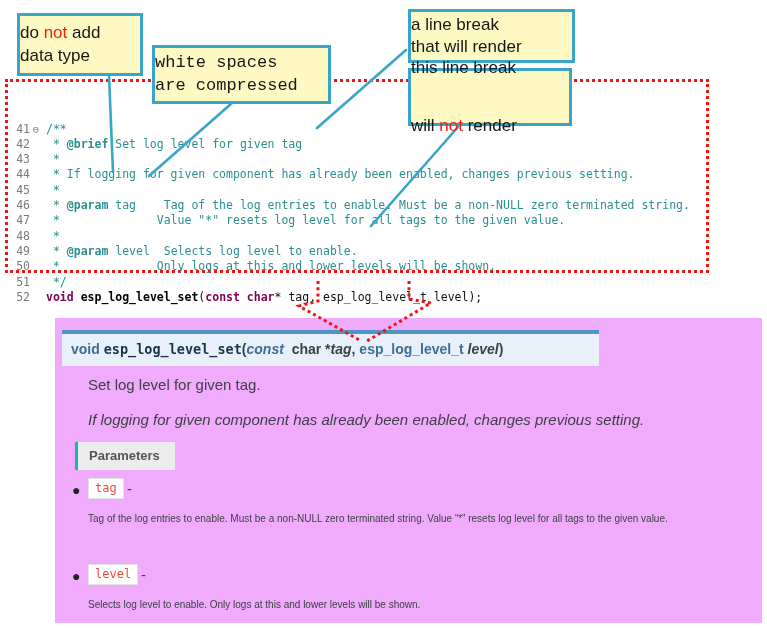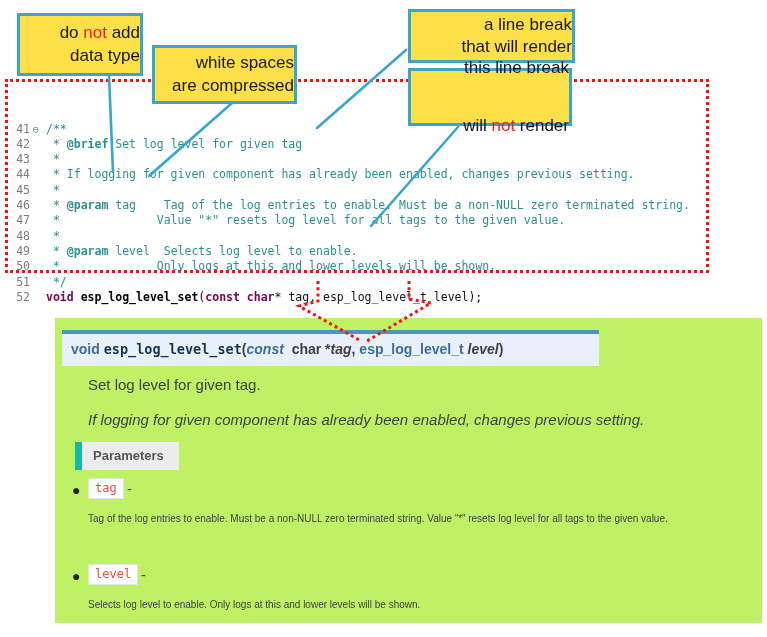--- a/index.html
+++ b/index.html
@@ -26,58 +26,58 @@
   .fold { display:inline-block; width:12px; text-align:center; color:#6a8aa5; font-size:10.5px; }
   .ct  { margin-left:4px; }
   .k-c  { color:#2d8f8f; }
   .k-ct { color:#2d8f8f; font-weight:bold; }
   .k-kw { color:#7f0055; font-weight:bold; }
   .k-fn { color:#000000; font-weight:bold; }
   .k-p  { color:#111111; }
 
   
   .callout {
-    position:absolute; background:#fde047; border:3px solid #38a5c9;
-    color:#161616; text-align:right; font-size:17px; line-height:1.32;
+    position:absolute; background:#fef9c3; border:3px solid #38a5c9;
+    color:#161616; text-align:left; font-size:17px; line-height:1.32;
     display:flex; flex-direction:column; justify-content:center;
     z-index:6;
   }
   .callout .red { color:#e8231c; }
   #callout-1 { left:17px;  top:13px; width:126px; height:63px; }
-  #callout-2 { left:152px; top:45px; width:145px; height:59px; }
+  #callout-2 { left:152px; top:45px; width:179px; height:59px;font-family:Liberation Mono, monospace; }
   #callout-3 { left:408px; top:9px;  width:167px; height:54px; }
   #callout-4 { left:408px; top:68px; width:164px; height:58px;gap:36px; }
 
   
   #annot-svg { position:absolute; left:0; top:0; z-index:5; pointer-events:none; }
 
   
   #doc-panel {
     position:absolute; left:55px; top:318px; width:707px; height:305px;
-    background:#bef264; color:#404040;
+    background:#f0abfc; color:#404040;
   }
   #sig-block {
     position:absolute; left:7px; top:12px; width:537px;
     background:#e8f1f9; border-top:4px solid #4f93c9;
     padding:7px 9px 9px 9px;
     font-size:14px; font-weight:600; white-space:pre; color:#3a4148;
   }
   .s-kw   { color:#3e6d96; }
   .s-name { font-family:"DejaVu Sans Mono", monospace; font-size:13.5px; color:#15364f; font-weight:bold; }
   .s-pl   { color:#3a4148; }
   .s-it   { color:#3a4148; font-style:italic; }
   .s-kwit { color:#3e6d96; font-style:italic; }
 
   .doc-p { position:absolute; left:33px; font-size:15px; color:#3f4045; }
   #doc-p1 { top:58px; }
   #doc-p2 { top:93px;font-style:italic; }
 
   #params-header {
     position:absolute; left:20px; top:124px;
-    background:#ececec; border-left:7px solid #14b8a6;
+    background:#ececec; border-left:3px solid #14b8a6;
     padding:6px 15px 7px 11px;
     font-size:13px; font-weight:bold; color:#555555;
   }
 
   .param-item { position:absolute; left:0; width:100%; }
   #param-1 { top:160px; }
   #param-2 { top:246px; }
   .pdot  { position:absolute; left:17px; top:4px; font-size:14px; color:#222; }
   .pchip {
     position:absolute; left:33px; top:0;

